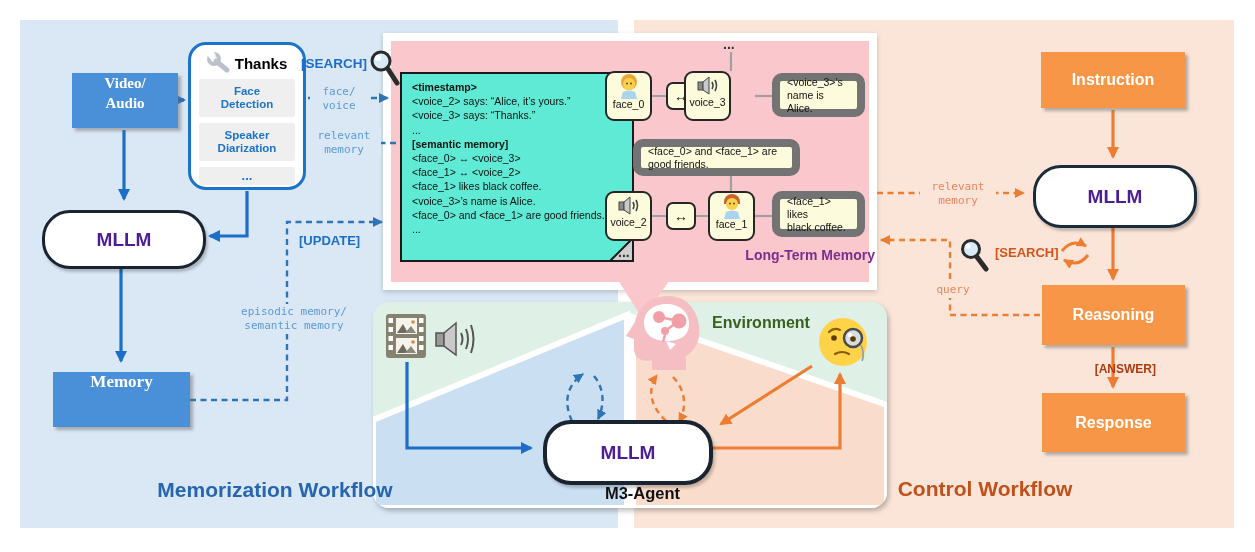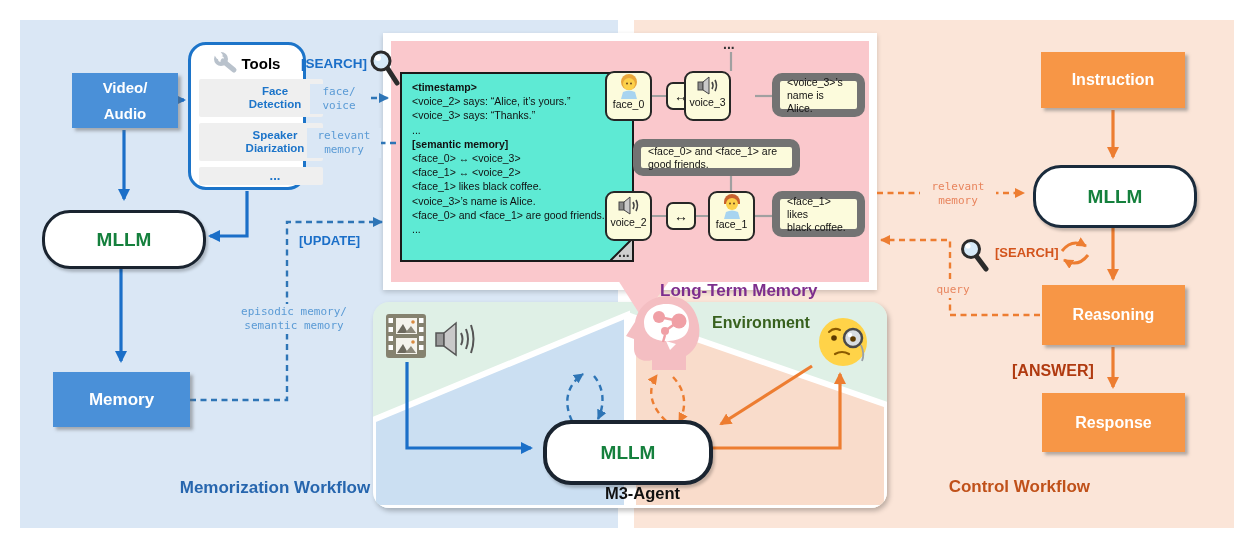--- a/index.html
+++ b/index.html
@@ -3,64 +3,64 @@
 <meta charset="utf-8">
 <style>
   html,body{margin:0;padding:0;background:#ffffff;}
   #canvas{position:relative;width:1255px;height:552px;background:#ffffff;
           font-family:"Liberation Sans",sans-serif;overflow:hidden;}
   .abs{position:absolute;}
   .panel{position:absolute;}
   .panel-blue{background:#DAE7F5;}
   .panel-peach{background:#FBE5D8;}
   .bluebox{position:absolute;background:#4A90D8;color:#fff;font-weight:bold;
-           display:flex;align-items:center;justify-content:center;text-align:center;
-           font-size:15px;line-height:26px;white-space:pre-line;
-           box-shadow:3px 3px 3px rgba(110,110,110,.5);}
+           display:flex;align-items:flex-start;justify-content:center;text-align:center;
+           font-size:15px;line-height:20px;white-space:pre-line;
+           box-shadow:3px 3px 3px rgba(110,110,110,.5);font-family:Liberation Serif, serif;}
   .orangebox{position:absolute;background:#F79646;color:#fff;font-weight:bold;
            display:flex;align-items:center;justify-content:center;text-align:center;
            font-size:16px;box-shadow:3px 3px 3px rgba(110,110,110,.5);}
   .pill{position:absolute;background:#fff;border:3.5px solid #1A2430;border-radius:28px;
         display:flex;align-items:center;justify-content:center;font-weight:bold;
-        font-size:19px;color:#15803d;box-shadow:2px 3px 3px rgba(0,0,0,.22);}
+        font-size:19px;color:#4c1d95;box-shadow:2px 3px 3px rgba(0,0,0,.22);}
   .mono{font-family:"DejaVu Sans Mono",monospace;}
   .flowlabel{position:absolute;font-size:11px;line-height:14px;text-align:center;
              white-space:pre-line;padding:1px 3px;}
   .lbl-blue{color:#5B9BD5;background:#DAE7F5;}
   .lbl-orange{color:#E8855E;background:#FBE5D8;}
   .tag{position:absolute;font-weight:bold;font-size:13px;}
   .tools{position:absolute;left:188px;top:42px;width:118px;height:148px;background:#fff;
          border:3px solid #1C74C9;border-radius:18px;box-sizing:border-box;}
   .tools-title{display:flex;align-items:center;justify-content:center;gap:4px;
                font-weight:bold;font-size:15px;color:#000;margin-top:6px;}
   .tool-item{position:absolute;left:8px;width:96px;background:#EFEFEF;border-radius:2px;
              color:#1C74C9;font-weight:bold;font-size:11.5px;line-height:13.5px;
              display:flex;align-items:center;justify-content:center;text-align:center;
-             white-space:pre-line;padding-left:28px;}
+             white-space:pre-line;}
   .memwrap{position:absolute;left:383px;top:33px;width:494px;height:257px;background:#fff;
            box-shadow:0 2px 5px rgba(0,0,0,.18);}
   .mempink{position:absolute;left:8px;top:8px;width:478px;height:241px;background:#FAC8CC;}
   .note{position:absolute;left:400px;top:72px;width:234px;height:190px;background:#5eead4;
         border:2.2px solid #1a1a1a;box-sizing:border-box;padding:6px 10px 0 10px;}
   .note-line{font-size:10.5px;line-height:14.2px;color:#111;}
   .note-bold{font-weight:bold;}
   .gnode{position:absolute;width:47px;height:50px;background:#FCFBDC;border:2px solid #262626;
          border-radius:9px;box-sizing:border-box;display:flex;flex-direction:column;
          align-items:center;justify-content:flex-start;}
   .gnode-label{font-size:10.5px;color:#111;margin-top:-1px;}
   .linkbox{position:absolute;width:30px;height:28px;background:#FCFBDC;border:2px solid #262626;
            border-radius:7px;box-sizing:border-box;display:flex;align-items:center;
            justify-content:center;font-size:14px;color:#111;}
   .factbox{position:absolute;background:#FCFBDC;border:8px solid #737373;border-radius:10px;
            box-sizing:border-box;font-size:10.5px;line-height:13px;color:#111;
            display:flex;align-items:center;padding:3px 7px;white-space:pre-line;text-align:left;}
   .ellipsis{position:absolute;font-weight:bold;font-size:14px;color:#333;}
   .envbox{position:absolute;left:373px;top:302px;width:514px;height:206px;border-radius:16px;
           overflow:hidden;box-shadow:2px 3px 5px rgba(0,0,0,.25);}
-  .wf-title{position:absolute;font-weight:bold;font-size:17px;}
+  .wf-title{position:absolute;font-weight:bold;font-size:21px;}
   svg{display:block;}
   .overlay{position:absolute;left:0;top:0;pointer-events:none;}
 </style>
 </head>
 <body>
 
 <div id="canvas">
 
   <div class="panel panel-blue" style="left:20px;top:20px;width:598px;height:508px;"></div>
   <div class="panel panel-peach" style="left:634px;top:20px;width:600px;height:508px;"></div>
@@ -160,21 +160,21 @@
 Audio</span>
   </div>
 
   <div class="tools">
     <div class="tools-title">
       <svg width="24" height="24" viewBox="0 0 24 24">
         <line x1="9" y1="10" x2="20" y2="19" stroke="#B9C2CC" stroke-width="5" stroke-linecap="round"></line>
         <circle cx="7" cy="8" r="5" fill="none" stroke="#B9C2CC" stroke-width="4"></circle>
         <rect x="1" y="1" width="7" height="6" fill="#ffffff" transform="rotate(-35 4 4)"></rect>
       </svg>
-      <span>Tools</span>
+      <span>Thanks</span>
     </div>
     <div class="tool-item" style="top:34px;height:38px;">Face
 Detection</div>
     <div class="tool-item" style="top:78px;height:38px;">Speaker
 Diarization</div>
     <div class="tool-item" style="top:122px;height:18px;font-size:13px;">...</div>
   </div>
 
   <div class="pill" style="left:42px;top:210px;width:158px;height:53px;">
     <span>MLLM</span>
@@ -266,21 +266,21 @@
       <circle cx="10" cy="10.5" r="0.9" fill="#5B3A1E"></circle>
         <circle cx="14" cy="10.5" r="0.9" fill="#5B3A1E"></circle>
       <path d="M4,26 L6,19 Q12,16 18,19 L20,26 Z" fill="#A8D4F0"></path>
     </svg>
     <span class="gnode-label">face_1</span>
   </div>
 
   <div class="factbox" style="left:772px;top:191px;width:93px;height:46px;">&lt;face_1&gt; likes
 black coffee.</div>
 
-  <div class="wf-title" style="left:660px;top:247px;width:215px;text-align:left;color:#7D2E8D;font-size:17px;margin-top:34px;">Long-Term Memory</div>
+  <div class="wf-title" style="left:660px;top:247px;width:215px;text-align:right;color:#7D2E8D;font-size:14px;">Long-Term Memory</div>
 
   <svg class="abs" style="left:386px;top:314px;" width="42" height="46" viewBox="0 0 42 46">
     <rect x="0" y="0" width="40" height="44" rx="3" fill="#85826F"></rect>
     <g fill="#ffffff">
       <rect x="2.5" y="4" width="4.5" height="5"></rect>
         <rect x="2.5" y="13" width="4.5" height="5"></rect>
       <rect x="2.5" y="22" width="4.5" height="5"></rect>
         <rect x="2.5" y="31" width="4.5" height="5"></rect>
       <rect x="33" y="4" width="4.5" height="5"></rect>
         <rect x="33" y="13" width="4.5" height="5"></rect>
@@ -351,17 +351,17 @@
 
   <div class="orangebox" style="left:1042px;top:393px;width:143px;height:59px;">
     <span>Response</span>
   </div>
 
   <div class="flowlabel mono lbl-orange" style="left:920px;top:179px;width:70px;">relevant
 memory</div>
   <div class="flowlabel mono lbl-orange" style="left:926px;top:282px;width:48px;">query</div>
 
   <div class="tag" style="left:995px;top:245px;color:#D3541C;">[SEARCH]</div>
-  <div class="tag" style="left:1012px;top:362px;width:72px;text-align:right;font-size:16px;color:#B03A10;">[ANSWER]</div>
-
-  <div class="wf-title" style="left:880px;top:477px;width:210px;text-align:right;color:#C0511A;">Control Workflow</div>
+  <div class="tag" style="left:1084px;top:362px;width:72px;text-align:right;font-size:12px;color:#B03A10;">[ANSWER]</div>
+
+  <div class="wf-title" style="left:880px;top:477px;width:210px;text-align:center;color:#C0511A;">Control Workflow</div>
 
 </div>
 
 </body></html>

